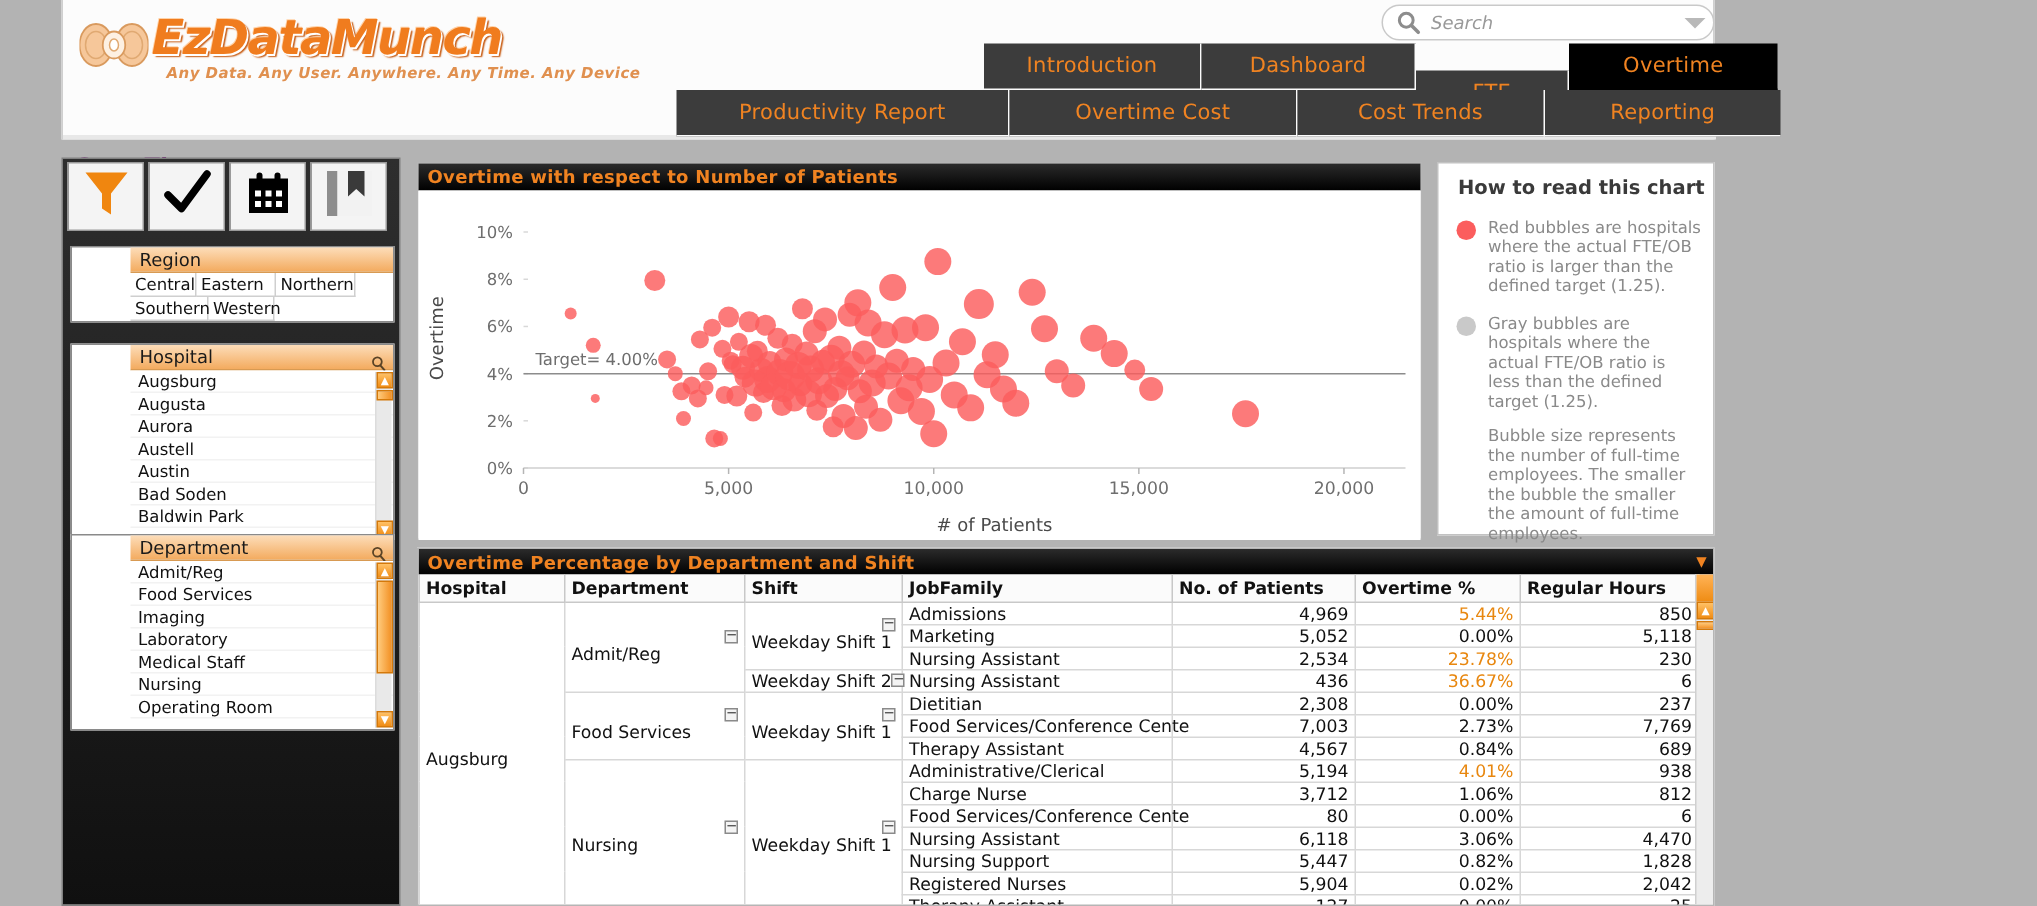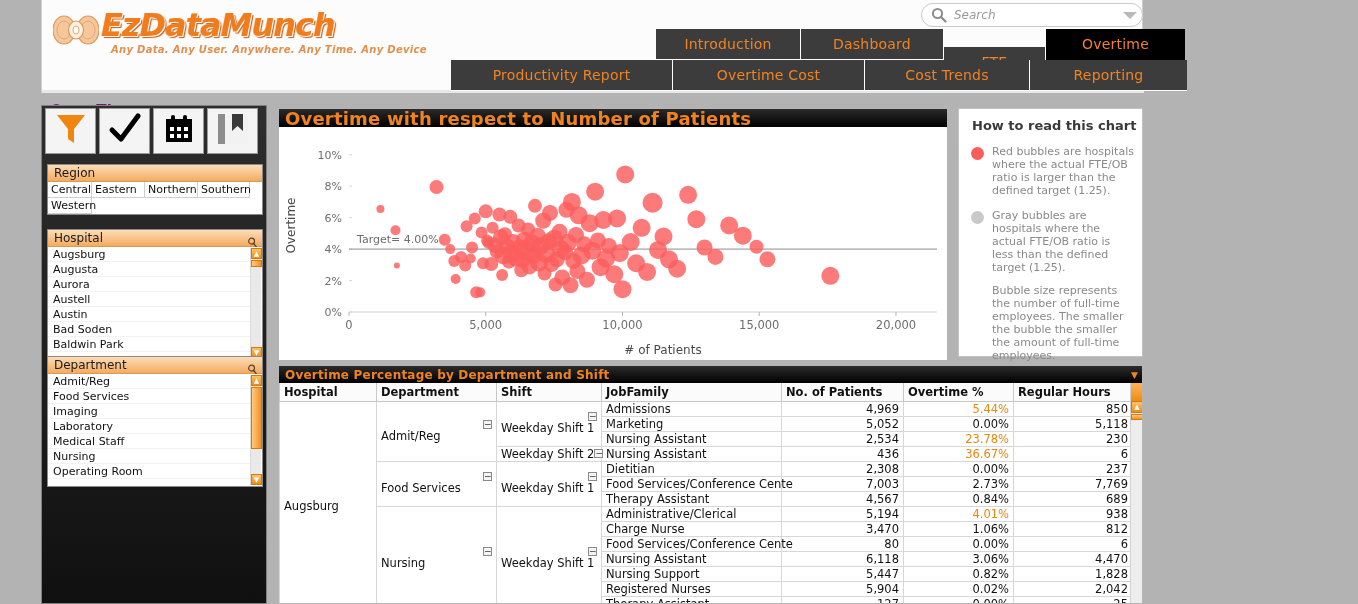--- a/index.html
+++ b/index.html
@@ -91,21 +91,21 @@
   }
   .toolbar { position: absolute; left: 3px; top: 2px; display: flex; gap: 3px; }
   .tool-btn {
     width: 51px; height: 46px; background: #f4f4f4;
     border: 1px solid #9a9a9a;
     display: flex; align-items: center; justify-content: center;
     cursor: pointer;
   }
   .panel {
     position: absolute; left: 5px; width: 216px;
-    background: #ffffff; border: 1px solid #8a8a8a;
+    background: #ffffff; border: 1px solid #8a8a8a; padding-left: 39px;
   }
   .panel-head {
     height: 17px; background: linear-gradient(#fbd7ad, #f2a košice);
     background: linear-gradient(#fdddb9, #f3ab5f);
     border-bottom: 1px solid #d89a52;
     display: flex; align-items: center; justify-content: space-between;
     padding: 0 4px 0 6px;
   }
   .panel-title { font-size: 12px; color: #1a1a1a; line-height: 14px; }
   .panel-search-icon { width: 11px; height: 11px; }
@@ -141,21 +141,21 @@
   }
   .vs-track-arrow { font-size: 7px; color: #fff; line-height: 8px; }
 
   
   .chart-panel {
     position: absolute; left: 278px; top: 108px; width: 670px; height: 252px;
     background: #ffffff; border: 1px solid #b5b5b5;
   }
   .chart-titlebar {
     height: 18px; background: linear-gradient(#2b2b2b, #000000);
-    color: #f08321; font-size: 18px; font-weight: bold;
+    color: #f08321; font-size: 12px; font-weight: bold;
     display: flex; align-items: center; padding-left: 6px;
     letter-spacing: 0.2px;
   }
   .chart-body { position: relative; width: 100%; height: 233px; background: #fff; }
   .chart-svg { display: block; }
 
   
   .legend-panel {
     position: absolute; left: 958px; top: 108px; width: 185px; height: 249px;
     background: #ffffff; border: 1px solid #c2c2c2;
@@ -656,21 +656,21 @@
               </div>
               <div>Weekday Shift 1</div>
             </td>
             <td>Administrative/Clerical</td>
             <td class="num">5,194</td>
             <td class="pct hot">4.01%</td>
             <td class="num">938</td>
           </tr>
           <tr>
             <td>Charge Nurse</td>
-            <td class="num">3,470</td>
+            <td class="num">3,712</td>
             <td class="pct">1.06%</td>
             <td class="num">812</td>
           </tr>
           <tr>
             <td>Food Services/Conference Cente</td>
             <td class="num">80</td>
             <td class="pct">0.00%</td>
             <td class="num">6</td>
           </tr>
           <tr>

